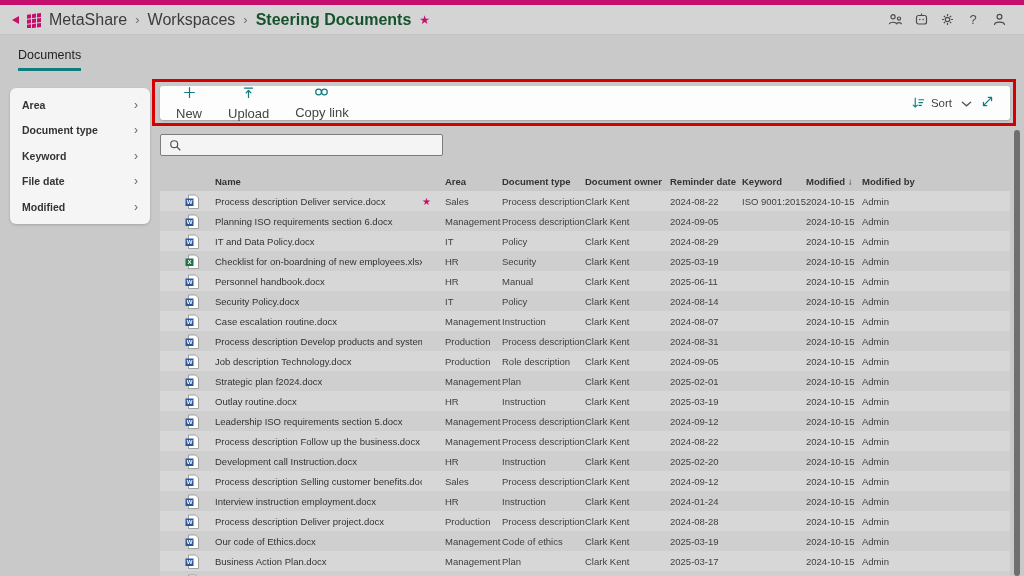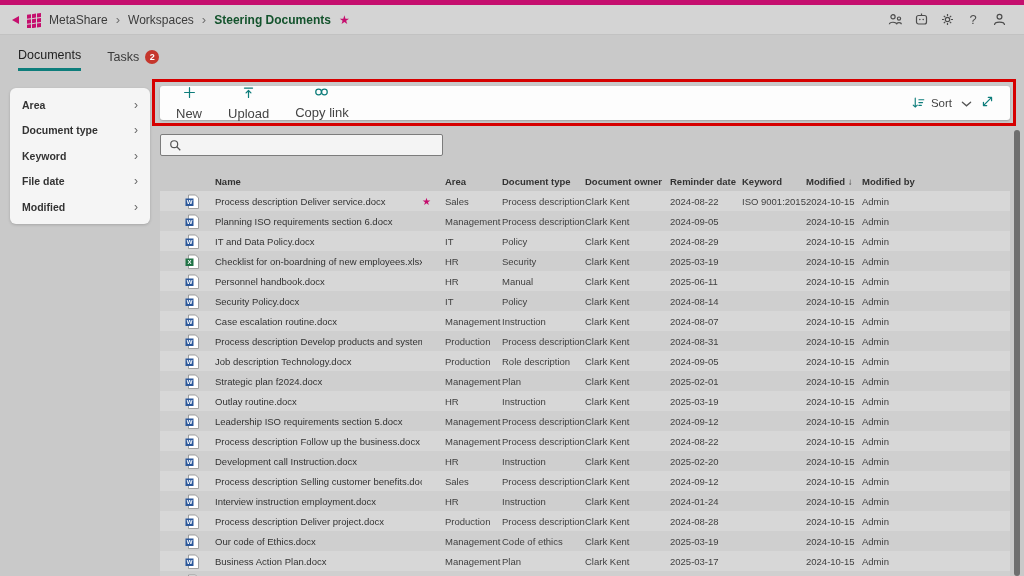--- a/index.html
+++ b/index.html
@@ -19,30 +19,30 @@
     -webkit-font-smoothing:antialiased;
   }
   
   .top-strip{position:absolute;left:0;top:0;width:1024px;height:5px;background:var(--brand-magenta);}
   .app-bar{position:absolute;left:0;top:5px;width:1024px;height:30px;background:#d4d4d4;
     display:flex;align-items:center;padding:0 12px;border-bottom:1px solid #c2c2c2;}
   .back-tri{width:0;height:0;border-top:4px solid transparent;border-bottom:4px solid transparent;
     border-right:7px solid var(--brand-magenta);margin-right:7px;flex:none;}
   .logo{width:16px;height:16px;margin-right:7px;flex:none;}
   .logo .px{fill:var(--brand-magenta);}
-  .crumb{font-size:12px;color:#3c3c3c;white-space:nowrap;}
+  .crumb{font-size:16px;color:#3c3c3c;white-space:nowrap;}
   .crumb.bold{font-weight:bold;color:#14532d;}
   .crumb-sep{font-size:13px;color:#6e6e6e;margin:0 8px;}
   .fav-star{color:var(--brand-magenta);font-size:12px;margin-left:8px;}
   .bar-spacer{flex:1;}
   .bar-icon{width:26px;height:20px;display:flex;align-items:center;justify-content:center;color:#4d4d4d;cursor:pointer;}
   .bar-icon svg{stroke:#4d4d4d;fill:none;stroke-width:1.2;}
   .help-q{font-size:13px;color:#4d4d4d;}
   
-  .tabs{position:absolute;left:18px;top:48px;display:flex;gap:26px;align-items:center;}
+  .tabs{position:absolute;left:18px;top:48px;display:flex;gap:26px;align-items:flex-end;flex-direction:column;}
   .tab{font-size:12.5px;color:#3a3a3a;padding-bottom:6px;display:flex;align-items:center;gap:6px;cursor:pointer;}
   .tab.active{color:#222;border-bottom:3px solid var(--accent-teal);}
   .badge{display:inline-block;width:14px;height:14px;border-radius:50%;background:var(--badge-red);
     color:#fff;font-size:9px;line-height:14px;text-align:center;font-weight:bold;}
   
   .sidebar{position:absolute;left:10px;top:88px;width:140px;background:#f5f5f5;border-radius:6px;
     box-shadow:0 1px 3px rgba(0,0,0,.18);padding:4px 0;}
   .side-item{height:25.5px;display:flex;align-items:center;justify-content:space-between;
     padding:0 12px;cursor:pointer;}
   .side-item .lbl{font-size:10.5px;font-weight:600;color:#333;}

